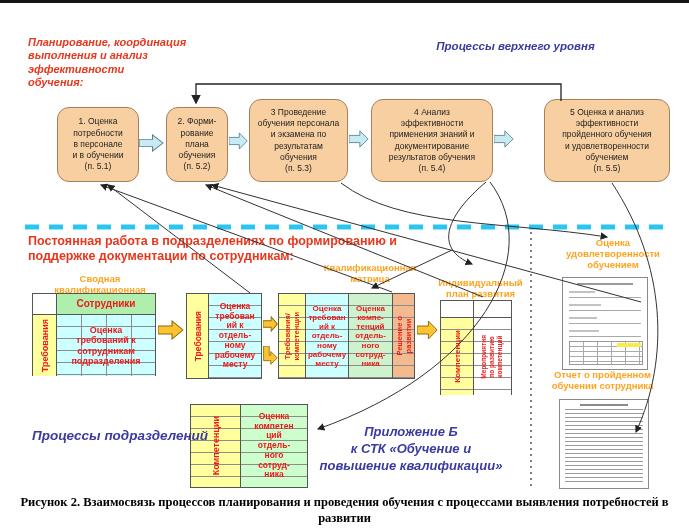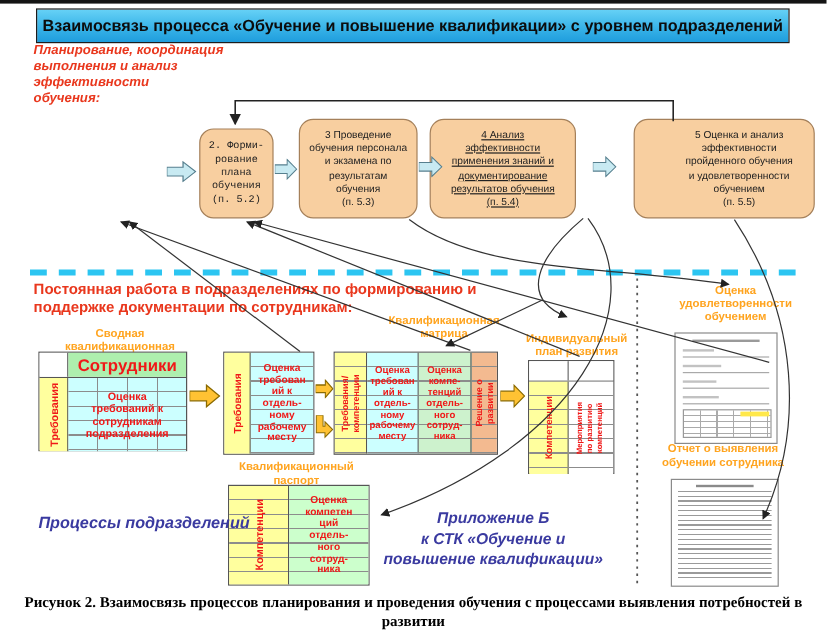--- a/index.html
+++ b/index.html
@@ -22,24 +22,24 @@
   .navy{color:#3a3aa0;font-style:italic;font-weight:bold;}
   .upperlbl{left:418px;top:40px;width:195px;font-size:11.5px;text-align:center;}
   .stklbl{left:440px;top:192px;width:222px;font-size:11.5px;text-align:right;line-height:1.25;}
   .procdep{left:32px;top:428px;width:190px;font-size:13.5px;}
   .annex{left:310px;top:424px;width:202px;font-size:13px;text-align:center;line-height:1.3;}
   
   .pbox{background:#f8cfa0;border:1px solid #a5805a;border-radius:12px;
     display:flex;align-items:center;justify-content:center;text-align:center;
     font-size:8.5px;color:#222;line-height:1.32;}
   .b1{left:57px;top:107px;width:80px;height:73px;}
-  .b2{left:166px;top:107px;width:60px;height:73px;font-family:Liberation Mono, monospace;}
+  .b2{left:166px;top:107px;width:60px;height:73px;}
   .b3{left:249px;top:99px;width:97px;height:81px;}
-  .b4{left:358px;top:99px;width:120px;height:81px;text-decoration:underline;}
-  .b5{left:528px;top:99px;width:124px;height:81px;padding-left:25px;}
+  .b4{left:371px;top:99px;width:120px;height:81px;}
+  .b5{left:544px;top:99px;width:124px;height:81px;}
   
   .olbl{color:#ffa41f;font-weight:bold;font-size:9.5px;text-align:center;line-height:1.18;}
   
   .tbl{border:1px solid #555;box-sizing:border-box;}
   .rows{background-image:repeating-linear-gradient(to bottom,transparent 0 11px,#8c8c8c 11px 12px);}
   .redtxt{color:#f01818;font-weight:bold;text-align:center;line-height:1.15;}
   .vwrap{display:flex;align-items:center;justify-content:center;overflow:hidden;}
   .vtext{writing-mode:vertical-rl;transform:rotate(180deg);white-space:pre-line;text-align:center;
          color:#f01818;font-weight:bold;}
   .cellgrid{position:relative;}
@@ -52,27 +52,32 @@
     font-family:"Liberation Serif",serif;font-weight:bold;font-size:12.5px;line-height:1.3;}
   svg.overlay{position:absolute;left:0;top:0;pointer-events:none;}
 </style>
 </head>
 <body>
 
 <div class="stage">
 
   <div class="abs topstrip"></div>
 
-  <div class="abs titlebar">Взаимосвязь процесса «Обучение и повышение квалификации» с уровнем подразделений</div>
 
   <div class="abs hred h1red pre">Планирование, координация
 выполнения и анализ
 эффективности
 обучения:</div>
-
+  <div class="abs navy upperlbl">Процессы верхнего уровня</div>
+
+  <div class="abs pbox b1 pre">1. Оценка
+потребности
+в персонале
+и в обучении
+(п. 5.1)</div>
   <div class="abs pbox b2 pre">2. Форми-
 рование
 плана
 обучения
 (п. 5.2)</div>
   <div class="abs pbox b3 pre">3 Проведение
 обучения персонала
 и экзамена по
 результатам
 обучения
@@ -110,32 +115,30 @@
 
   <div class="abs hred h2red pre">Постоянная работа в подразделениях по формированию и
 поддержке документации по сотрудникам:</div>
 
   <div class="abs olbl pre" style="left:35px;top:273px;width:130px;">Сводная квалификационная
 матрица</div>
   <div class="abs olbl pre" style="left:315px;top:262px;width:110px;">Квалификационная
 матрица</div>
   <div class="abs olbl pre" style="left:428px;top:277px;width:105px;">Индивидуальный
 план развития</div>
-  <div class="abs olbl pre" style="left:186px;top:384px;width:122px;">Квалификационный
-паспорт</div>
   <div class="abs olbl pre" style="left:548px;top:237px;width:130px;">Оценка
 удовлетворенности
 обучением</div>
-  <div class="abs olbl pre" style="left:535px;top:369px;width:135px;">Отчет о выявления
+  <div class="abs olbl pre" style="left:535px;top:369px;width:135px;">Отчет о пройденном
 обучении сотрудника</div>
 
   <div class="abs tbl" style="left:32px;top:293px;width:124px;height:83px;">
     <div style="display:flex;height:20px;border-bottom:1px solid #555;">
       <div style="width:24px;background:#fff;border-right:1px solid #555;box-sizing:border-box;"></div>
-      <div class="redtxt" style="flex:1;background:#aeefae;font-size:14px;display:flex;align-items:center;justify-content:center;">Сотрудники</div>
+      <div class="redtxt" style="flex:1;background:#aeefae;font-size:10px;display:flex;align-items:center;justify-content:center;">Сотрудники</div>
     </div>
     <div style="display:flex;height:61px;">
       <div class="vwrap" style="width:24px;background:#ffff9e;border-right:1px solid #555;box-sizing:border-box;">
         <div class="vtext" style="font-size:9px;">Требования</div>
       </div>
       <div class="cellgrid rows" style="flex:1;background-color:#ccffff;background-image:repeating-linear-gradient(to bottom,transparent 0 11px,#8c8c8c 11px 12px),repeating-linear-gradient(to right,transparent 0 24px,#8c8c8c 24px 25px);">
         <div class="overlaytxt redtxt pre" style="font-size:9px;">Оценка
 требований к
 сотрудникам
 подразделения</div>

